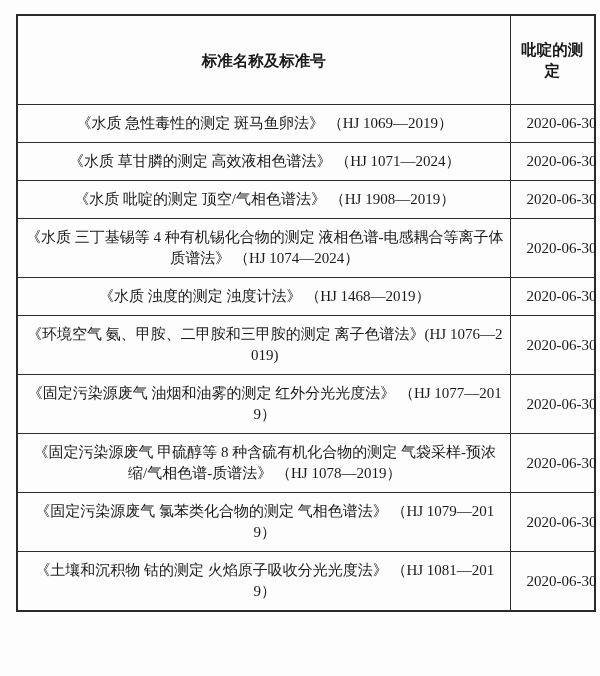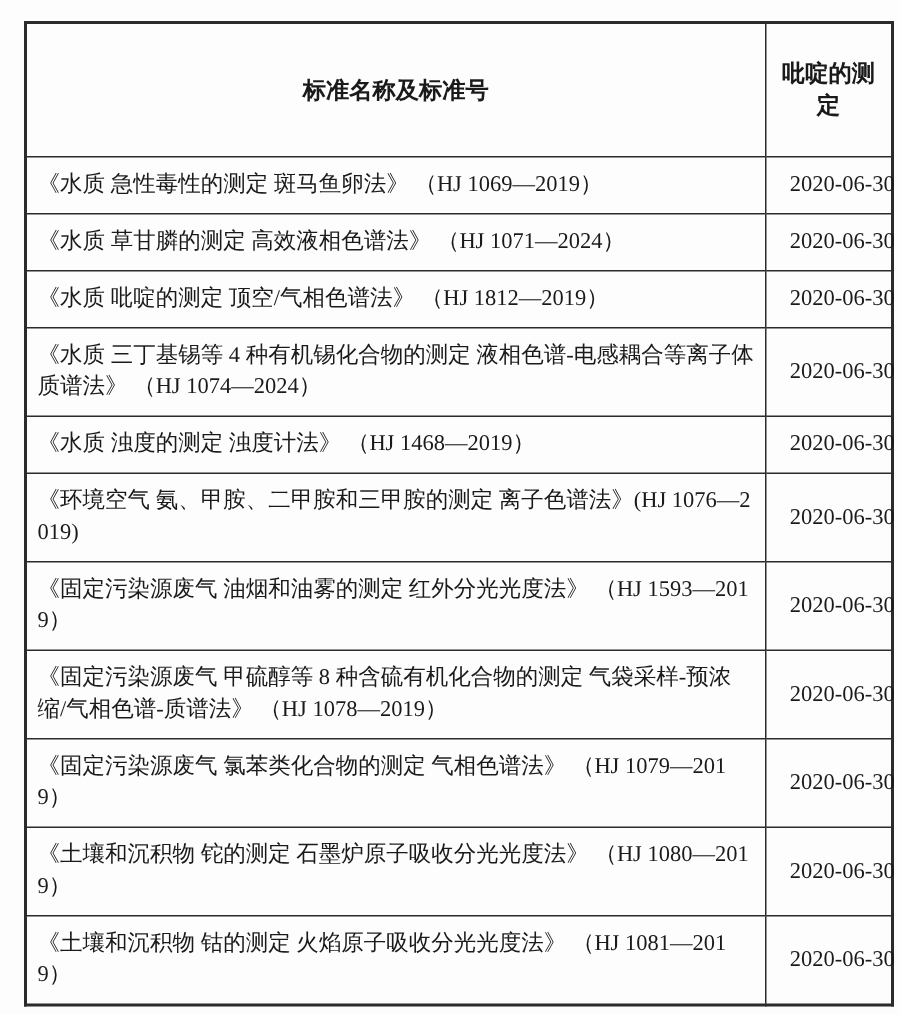--- a/index.html
+++ b/index.html
@@ -33,21 +33,21 @@
     line-height: 21px;
     box-sizing: border-box;
   }
   table.standards th {
     font-weight: bold;
     text-align: center;
     padding: 23px 4px;
     font-size: 15.5px;
   }
   td.name-cell {
-    text-align: left;
+    text-align: center;
     padding: 8px 5px 8px 7px;
     word-break: break-all;
   }
   td.date-cell {
     text-align: right;
     padding: 8px 16px;
     white-space: nowrap;
     letter-spacing: 0px;
   }
 </style>
@@ -69,49 +69,45 @@
     <tbody>
       <tr>
         <td class="name-cell">《水质 急性毒性的测定 斑马鱼卵法》 （HJ 1069—2019）</td>
         <td class="date-cell">2020-06-30</td>
       </tr>
       <tr>
         <td class="name-cell">《水质 草甘膦的测定 高效液相色谱法》 （HJ 1071—2024）</td>
         <td class="date-cell">2020-06-30</td>
       </tr>
       <tr>
-        <td class="name-cell">《水质 吡啶的测定 顶空/气相色谱法》 （HJ 1812—2019）</td>
+        <td class="name-cell">《水质 吡啶的测定 顶空/气相色谱法》 （HJ 1908—2019）</td>
         <td class="date-cell">2020-06-30</td>
       </tr>
       <tr>
         <td class="name-cell">《水质 三丁基锡等 4 种有机锡化合物的测定 液相色谱-电感耦合等离子体质谱法》 （HJ 1074—2024）</td>
         <td class="date-cell">2020-06-30</td>
       </tr>
       <tr>
         <td class="name-cell">《水质 浊度的测定 浊度计法》 （HJ 1468—2019）</td>
         <td class="date-cell">2020-06-30</td>
       </tr>
       <tr>
         <td class="name-cell">《环境空气 氨、甲胺、二甲胺和三甲胺的测定 离子色谱法》(HJ 1076—2019)</td>
         <td class="date-cell">2020-06-30</td>
       </tr>
       <tr>
-        <td class="name-cell">《固定污染源废气 油烟和油雾的测定 红外分光光度法》 （HJ 1593—2019）</td>
+        <td class="name-cell">《固定污染源废气 油烟和油雾的测定 红外分光光度法》 （HJ 1077—2019）</td>
         <td class="date-cell">2020-06-30</td>
       </tr>
       <tr>
         <td class="name-cell">《固定污染源废气 甲硫醇等 8 种含硫有机化合物的测定 气袋采样-预浓缩/气相色谱-质谱法》 （HJ 1078—2019）</td>
         <td class="date-cell">2020-06-30</td>
       </tr>
       <tr>
         <td class="name-cell">《固定污染源废气 氯苯类化合物的测定 气相色谱法》 （HJ 1079—2019）</td>
-        <td class="date-cell">2020-06-30</td>
-      </tr>
-      <tr>
-        <td class="name-cell">《土壤和沉积物 铊的测定 石墨炉原子吸收分光光度法》 （HJ 1080—2019）</td>
         <td class="date-cell">2020-06-30</td>
       </tr>
       <tr>
         <td class="name-cell">《土壤和沉积物 钴的测定 火焰原子吸收分光光度法》 （HJ 1081—2019）</td>
         <td class="date-cell">2020-06-30</td>
       </tr>
 
     </tbody>
   </table>
 </div>

